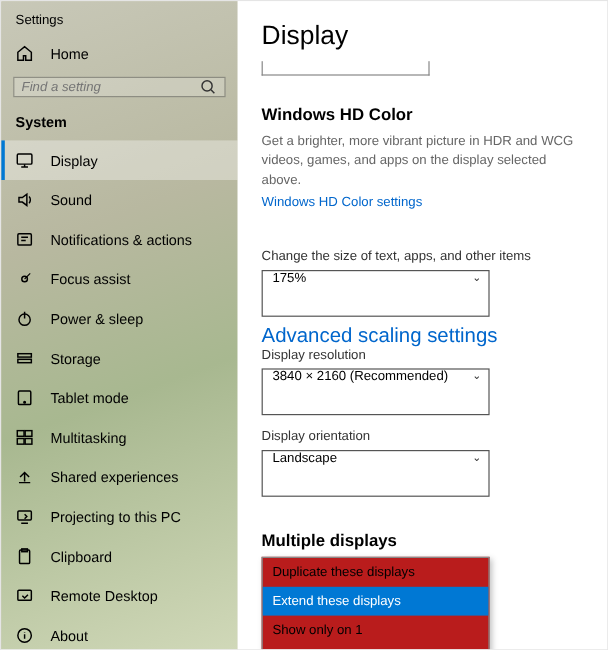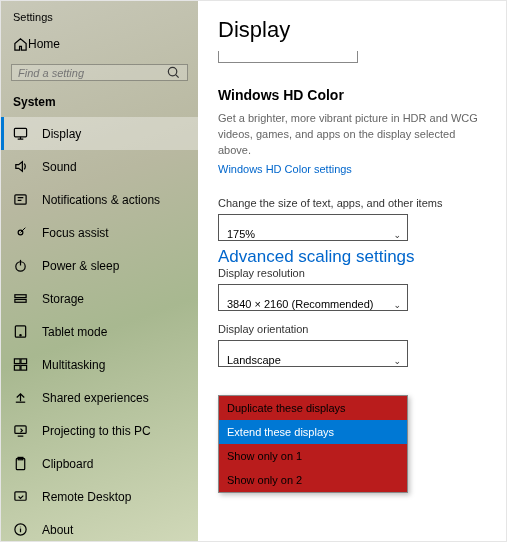--- a/index.html
+++ b/index.html
@@ -1,36 +1,36 @@
 <!DOCTYPE html>
 <html><head>
   <meta charset="utf-8">
   <style>
     * { margin: 0; padding: 0; box-sizing: border-box; font-family: "Segoe UI", -apple-system, sans-serif; }
     body { width: 507px; height: 542px; overflow: hidden; display: flex; background: #fff; border: 1px solid rgba(0,0,0,0.1); }
     .sidebar { width: 197px; background: linear-gradient(160deg, #c8c8b8 0%, #b8b8a0 35%, #a8b890 60%, #d0d8b8 100%); background-color: #b8b8a0; display: flex; flex-direction: column; padding: 10px 0; }
     .sb-title { font-size: 11px; padding: 0 12px 6px 12px; color: #000; }
-    .sb-home { display: flex; padding: 8px 12px; font-size: 12px; color: #000; }
+    .sb-home { display: flex; align-items: center; gap: 14px; padding: 8px 12px; font-size: 12px; color: #000; }
     .sb-search { margin: 4px 10px 10px 10px; display: flex; align-items: center; border: 1px solid rgba(0,0,0,0.3); background: rgba(255,255,255,0.2); height: 26px; padding: 0 6px; }
     .sb-search input { flex: 1; border: none; background: transparent; font-size: 11px; outline: none; font-style: italic; color: #333; }
     .sb-search .icon { color: #333; }
     .sb-section { font-size: 12px; font-weight: 600; padding: 4px 12px 8px 12px; color: #000; }
     .sb-item { display: flex; align-items: center; gap: 14px; padding: 9px 12px; font-size: 12px; color: #000; position: relative; }
     .sb-item.active { background: rgba(255,255,255,0.35); }
     .sb-item.active::before { content: ""; position: absolute; left: 0; top: 0; bottom: 0; width: 3px; background: #0078d4; }
     .icon { width: 15px; height: 15px; display: inline-flex; align-items: center; justify-content: center; font-size: 14px; color: #000; flex-shrink: 0; }
     .icon svg { width: 15px; height: 15px; stroke: currentColor; fill: none; stroke-width: 1.3; }
     .main { flex: 1; padding: 16px 20px 0 20px; background: #fff; overflow: hidden; position: relative; }
     .main h1 { font-size: 22px; font-weight: 400; margin-bottom: 8px; }
     .main .stub { border: 1px solid #888; border-top: none; width: 140px; height: 12px; margin-bottom: 24px; }
     .main h2 { font-size: 14px; font-weight: 600; margin-bottom: 8px; color: #000; }
     .main .desc { font-size: 11px; color: #666; line-height: 1.45; margin-bottom: 4px; }
-    .link { color: #0066cc; font-size: 11px; display: block; margin-bottom: 22px; }
+    .link { color: #0066cc; font-size: 11px; display: block; margin-bottom: 33px; }
     .label { font-size: 11px; color: #333; margin-bottom: 5px; }
-    .select { border: 1px solid #555; width: 190px; height: 27px; display: flex; align-items: flex-end; justify-content: space-between; padding: 0 6px 0 8px; font-size: 11px; margin-bottom: 6px; background: #fff; }
+    .select { border: 1px solid #555; width: 190px; height: 39px; display: flex; align-items: flex-start; justify-content: space-between; padding: 0 6px 0 8px; font-size: 11px; margin-bottom: 6px; background: #fff; }
     .chev { font-size: 9px; color: #333; }
     .link2 { color: #0066cc; font-size: 17px; display: block; }
     .dropdown { position: relative; border: 1px solid #888; width: 190px; background: #b91c1c; box-shadow: 2px 2px 5px rgba(0,0,0,0.25); }
     .dd-item { font-size: 11px; padding: 6px 8px; }
     .dd-item.sel { background: #0078d4; color: #fff; }
     .gap { height: 6px; }
   </style>
 </head>
 <body>
 
@@ -199,20 +199,21 @@
     <span class="chev">⌄</span>
   </div>
   <div class="gap"></div>
 
   <div class="label">Display orientation</div>
   <div class="select" style="margin-bottom:28px">
     <span>Landscape</span>
     <span class="chev">⌄</span>
   </div>
 
+  <h2 style="margin-bottom:6px">Multiple displays</h2>
   <div class="dropdown" id="multi-dd">
       <div class="dd-item">Duplicate these displays</div>
       <div class="dd-item sel">Extend these displays</div>
       <div class="dd-item">Show only on 1</div>
       <div class="dd-item">Show only on 2</div>
     </div>
 
 </div>
 
 </body></html>

